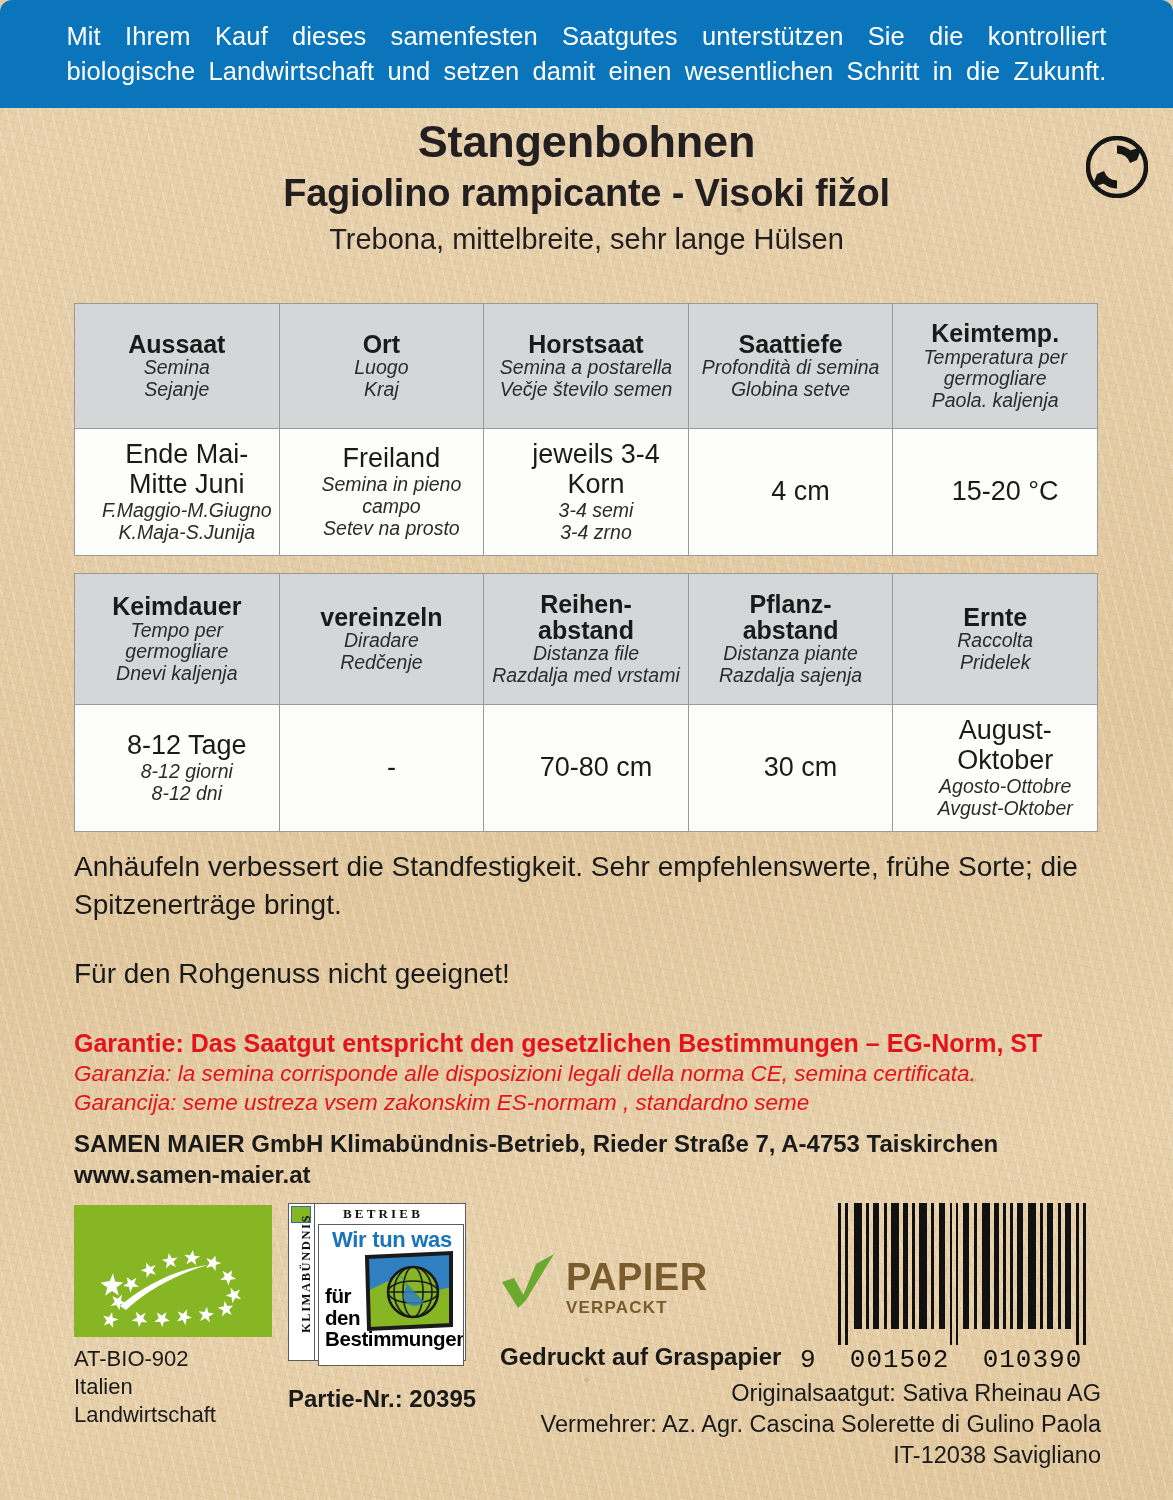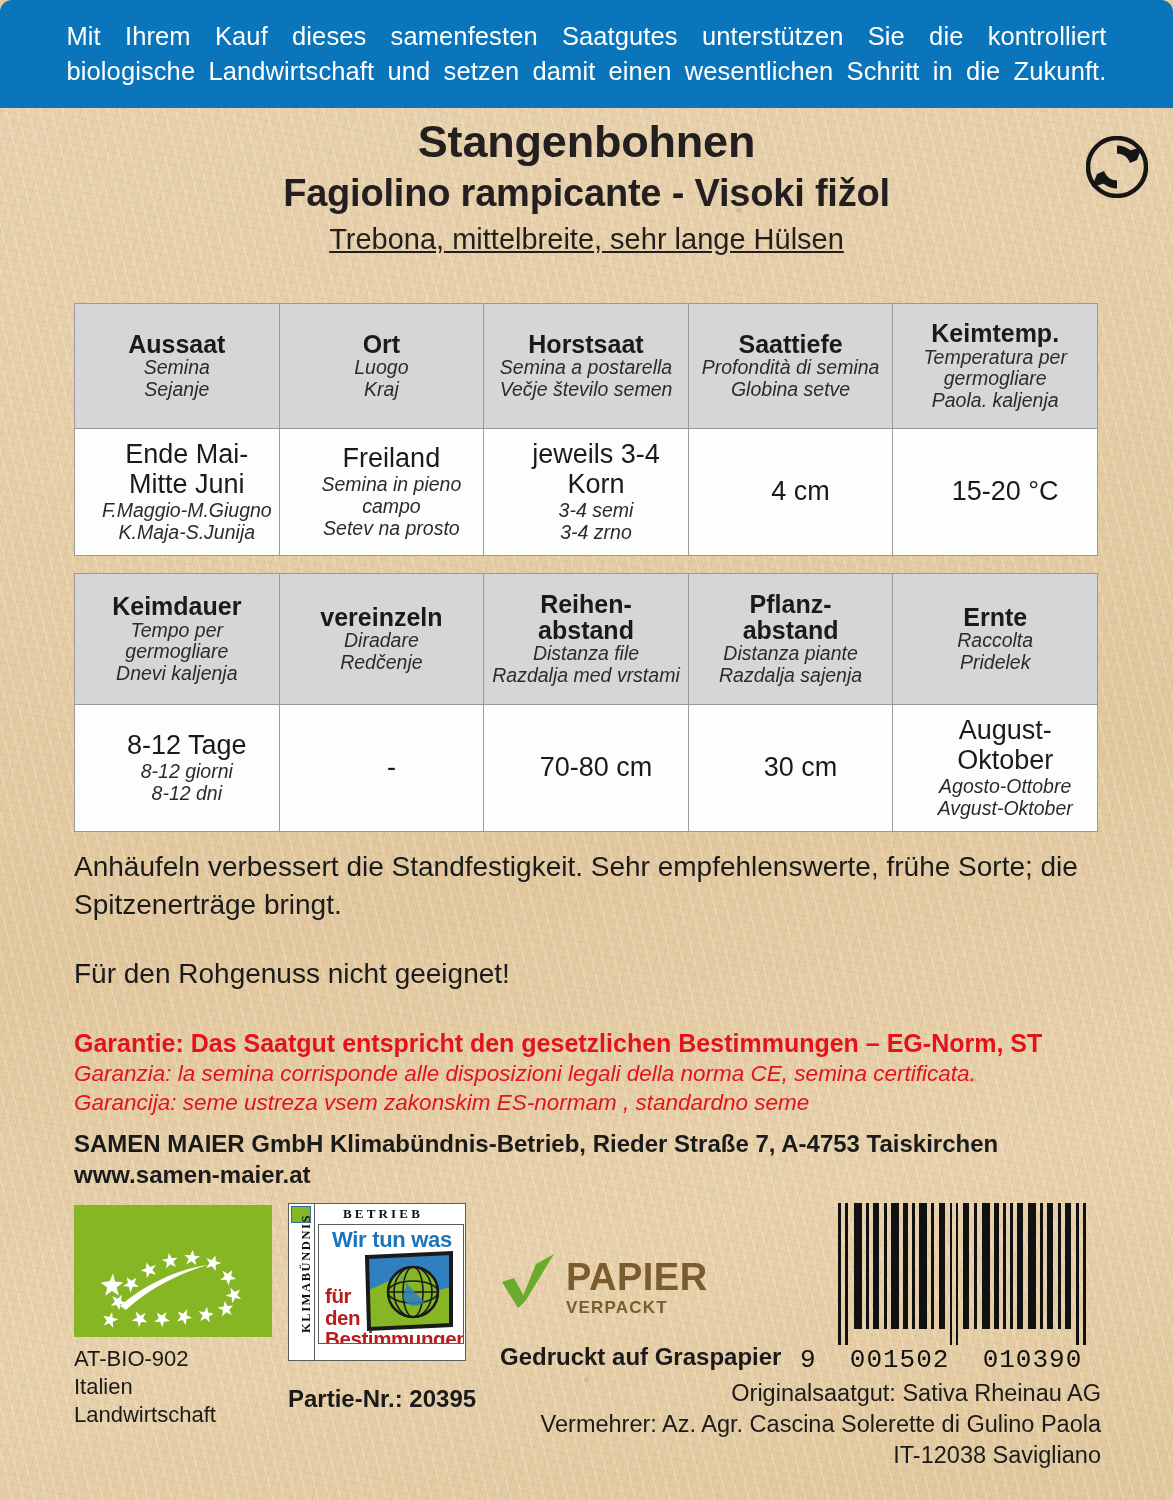--- a/index.html
+++ b/index.html
@@ -39,21 +39,21 @@
     text-align:justify;text-align-last:justify;
     font-weight:400;letter-spacing:.1px;
   }
   .banner p span{display:block;}
   .banner p span.last{text-align-last:justify;}
 
   
   .titles{position:absolute;left:0;top:118px;width:1173px;text-align:center;}
   .t1{font-size:45px;font-weight:700;color:#231f20;letter-spacing:-.2px;line-height:1.08;}
   .t2{font-size:38px;font-weight:700;color:#231f20;letter-spacing:-.2px;line-height:1.2;margin-top:4px;}
-  .t3{font-size:29px;font-weight:400;color:#231f20;line-height:1.2;margin-top:6px;text-decoration:underline;}
+  .t3{font-size:29px;font-weight:400;color:#231f20;line-height:1.2;margin-top:6px;}
 
   .gruener-punkt{position:absolute;right:25px;top:136px;width:62px;height:62px;}
 
   
   .tbl{position:absolute;left:74px;width:1024px;border-collapse:collapse;table-layout:fixed;}
   .tbl td{border:1px solid #9a9a9a;vertical-align:middle;text-align:center;padding:5px 4px;}
   .tbl tr.head td{background:#d4d6d7;}
   .tbl tr.body td{background:#fdfdfc;padding-left:24px;}
   .hd{font-size:25px;font-weight:700;color:#1a1a1a;line-height:1.03;}
   .sub{font-size:19.5px;font-style:italic;color:#2b2b2b;line-height:1.1;}
@@ -86,23 +86,23 @@
   .klima{position:absolute;left:288px;top:1203px;width:178px;height:158px;background:#ffffff;border:1px solid #5c5c5c;box-sizing:border-box;}
   .klima-side{position:absolute;left:0;top:0;width:26px;height:156px;background:#fff;border-right:1px solid #5c5c5c;box-sizing:border-box;}
   .klima-side-txt{
     position:absolute;left:-58px;top:62px;width:150px;
     transform:rotate(-90deg);
     font-size:12.5px;font-weight:700;letter-spacing:1.6px;color:#111;
     font-family:"Liberation Serif", serif;text-align:center;
   }
   .klima-globe-badge{position:absolute;left:2px;top:2px;width:20px;height:17px;background:#86b624;border:1px solid #2f6d9c;box-sizing:border-box;}
   .klima-betrieb{position:absolute;left:22px;top:2px;width:144px;text-align:center;font-family:"Liberation Serif", serif;font-size:13px;font-weight:700;letter-spacing:3.2px;color:#111;}
-  .klima-box{position:absolute;left:29px;top:20px;width:146px;height:120px;border:1px solid #5c5c5c;box-sizing:border-box;background:#fff;overflow:hidden;}
+  .klima-box{position:absolute;left:29px;top:20px;width:146px;height:142px;border:1px solid #5c5c5c;box-sizing:border-box;background:#fff;overflow:hidden;}
   .klima-wir{position:absolute;left:0;top:2px;width:146px;text-align:center;font-size:22px;font-weight:700;color:#1a74bc;letter-spacing:-.3px;}
-  .klima-fuer{position:absolute;left:6px;top:60px;font-size:20.5px;font-weight:700;color:#b91c1c;line-height:1.06;letter-spacing:-.4px;}
+  .klima-fuer{position:absolute;left:6px;top:60px;font-size:20.5px;font-weight:700;color:#000000;line-height:1.06;letter-spacing:-.4px;}
 
   .gras{position:absolute;left:488px;top:1258px;width:315px;height:72px;}
   .gras-word{font-size:38px;font-weight:700;color:#7a5c2e;letter-spacing:.5px;line-height:1;}
   .gras-small{font-size:17px;font-weight:700;color:#7a5c2e;letter-spacing:1.2px;line-height:1;margin-top:3px;}
   .gedruckt{position:absolute;left:500px;top:1343px;font-size:24px;font-weight:700;color:#1a1a1a;}
 
   .barcode{position:absolute;left:836px;top:1203px;width:258px;height:142px;}
   .barcode svg{display:block;}
   .barcode-digits{position:absolute;left:800px;top:1345px;width:300px;font-family:"Liberation Mono", monospace;font-size:26px;color:#111;letter-spacing:1px;white-space:pre;}
 

